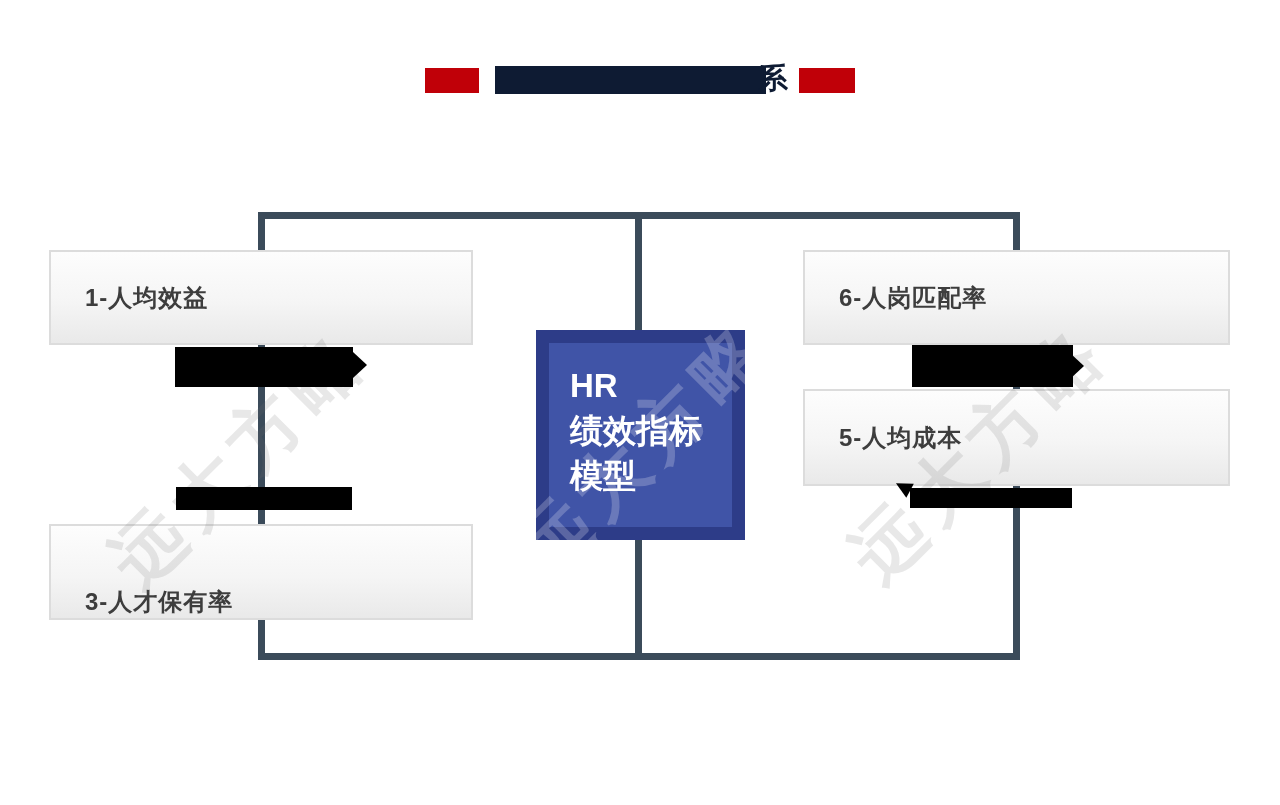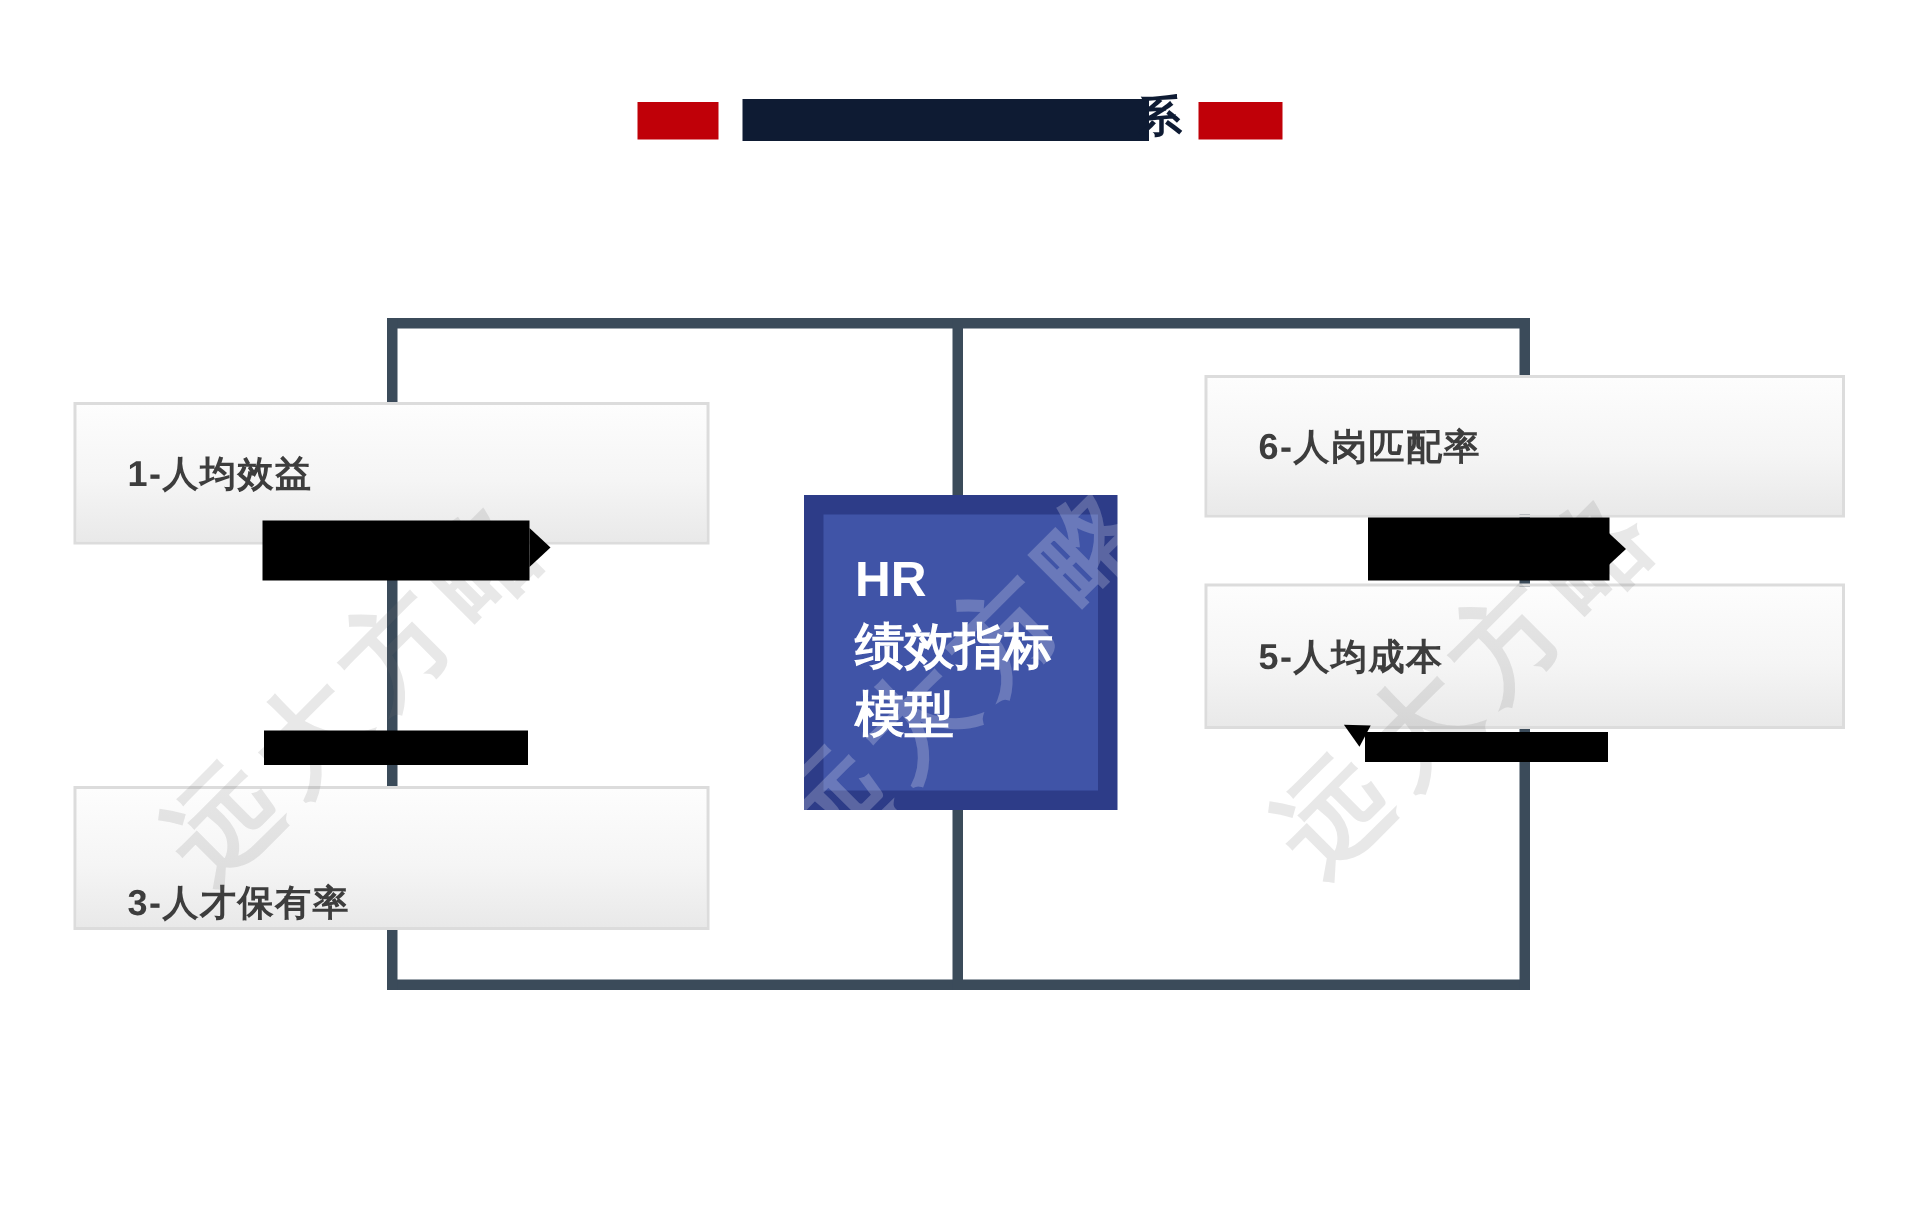--- a/index.html
+++ b/index.html
@@ -26,21 +26,21 @@
   
   .kpi-box{
     position:absolute;z-index:2;
     background:linear-gradient(to bottom,#fdfdfd 0%,#f5f5f5 55%,#e9e9e9 100%);
     border:2px solid #dcdcdc;box-sizing:border-box;
     display:flex;align-items:center;
   }
   .kpi-box .kpi-label{
     padding-left:34px;font-size:24px;font-weight:bold;color:#3d3d3d;letter-spacing:1px;
   }
-  .box-1{left:49px;top:250px;width:424px;height:95px;margin-top:18px;}
+  .box-1{left:49px;top:250px;width:424px;height:95px;}
   .box-2{left:49px;top:389px;width:424px;height:97px;}
   .box-3{left:49px;top:524px;width:424px;height:96px;align-items:flex-end;}
   .box-4{left:803px;top:250px;width:427px;height:95px;}
   .box-5{left:803px;top:389px;width:427px;height:97px;}
   .box-6{left:803px;top:524px;width:427px;height:96px;}
   
   .watermark{
     position:absolute;white-space:nowrap;font-weight:bold;font-size:72px;letter-spacing:10px;
     transform:rotate(-45deg);pointer-events:none;
   }

